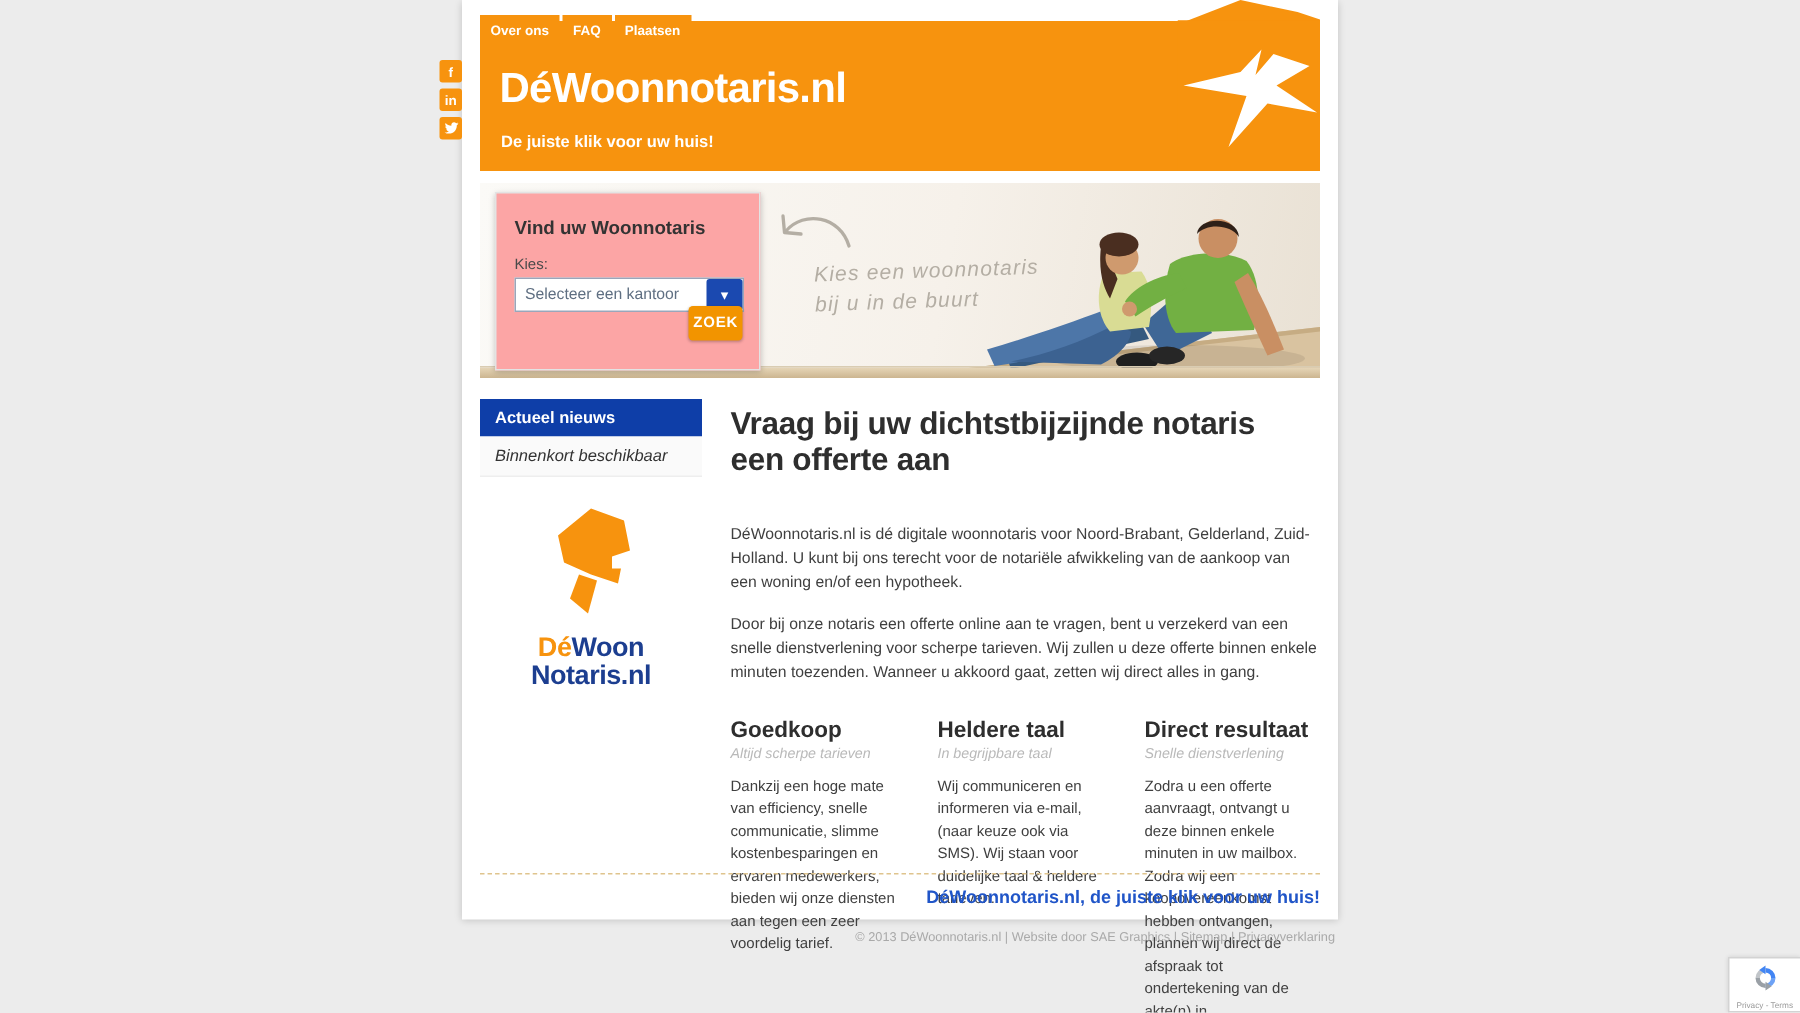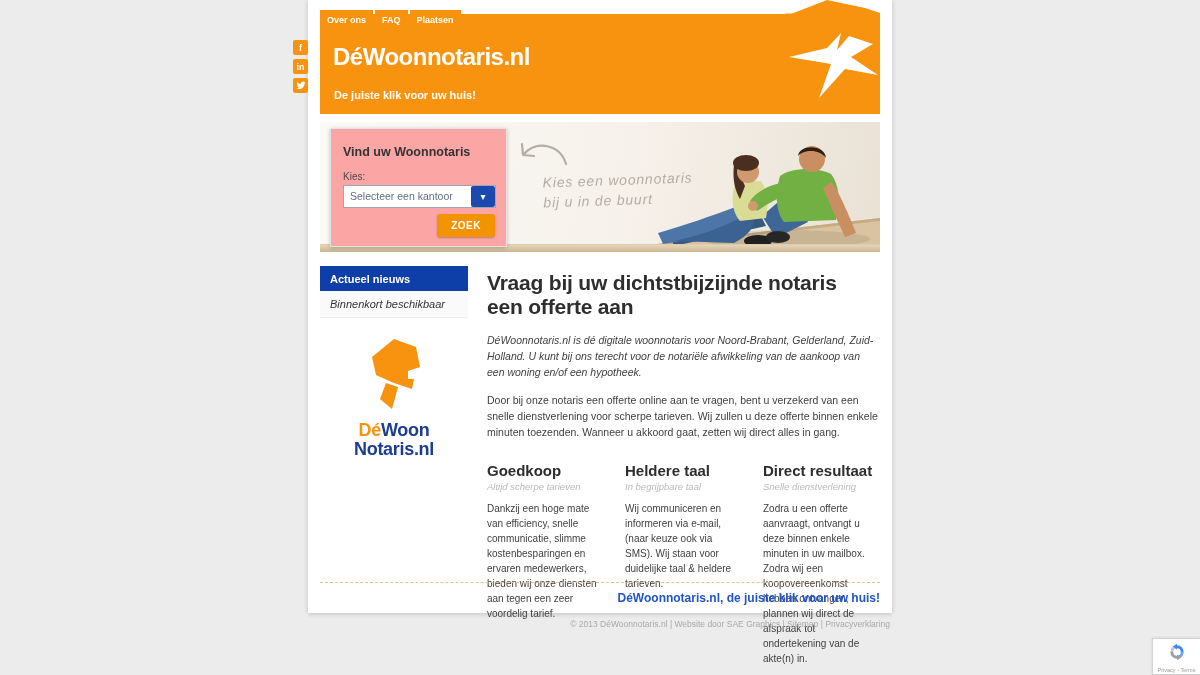--- a/index.html
+++ b/index.html
@@ -19,21 +19,21 @@
                    cursor:pointer; }
 
   
   .tabs { position:absolute; left:320px; top:10px; z-index:5; display:flex; }
   .tab { background:#F7930E; color:#fff; font-size:9px; font-weight:bold;
          padding:5px 7px 4px; margin-right:2px; cursor:pointer; white-space:nowrap; }
 
   
   .band { position:absolute; left:320px; top:14px; width:560px; height:100px;
           background:#F7930E; overflow:visible; }
-  .band .title { position:absolute; left:13px; top:29px; color:#fff; font-size:24px;
+  .band .title { position:absolute; left:13px; top:29px; color:#fff; font-size:28px;
                  font-weight:bold; letter-spacing:-0.5px; }
   .band .tagline { position:absolute; left:14px; top:75px; color:#fff;
                    font-size:11px; font-weight:bold; }
   .band-logo { position:absolute; right:0; top:-14px; width:95px; height:114px; }
 
   
   .banner { position:absolute; left:320px; top:122px; width:560px; height:130px;
             background:linear-gradient(100deg,#fbfaf7 0%,#f6f1ea 55%,#e9e1d4 100%);
             overflow:hidden; }
   .banner .floor { position:absolute; left:0; bottom:0; width:100%; height:8px;
@@ -51,43 +51,43 @@
   .finder .ftitle { position:absolute; left:12px; top:16px; font-size:12.5px;
                     font-weight:bold; color:#333; }
   .finder .flabel { position:absolute; left:12px; top:42px; font-size:10px; color:#4a4a4a; }
   .fselect { position:absolute; left:12px; top:56px; width:153px; height:23px;
              border:1px solid #9aa6ba; background:#fff; display:flex; cursor:pointer; }
   .fselect .ph { flex:1; font-size:10.5px; color:#5f6f82; line-height:21px;
                  padding-left:6px; white-space:nowrap; overflow:hidden; }
   .fselect .dd { width:24px; background:#1B49B0; color:#fff; display:flex;
                  align-items:center; justify-content:center; font-size:10px;
                  border-radius:2px; }
-  .zoek { position:absolute; right:11px; bottom:9px; background:#F29400; color:#fff;
+  .zoek { position:absolute; right:11px; bottom:19px; background:#F29400; color:#fff;
           font-size:10px; font-weight:bold; letter-spacing:.5px; border:none;
-          padding:6px 14px; border-radius:3px; cursor:pointer;
+          padding:6px 3px; border-radius:3px; cursor:pointer;
           box-shadow:0 1px 2px rgba(0,0,0,.25); }
 
   
   .news { position:absolute; left:320px; top:266px; width:148px; }
   .news-head { background:#0E3EA8; color:#fff; font-size:11px; font-weight:bold;
                padding:7px 10px 6px; }
   .news-item { background:#fafafa; color:#333; font-size:11px; font-style:italic;
                padding:7px 10px; border-bottom:1px solid #eee; cursor:pointer; }
 
   .side-logo { position:absolute; left:320px; top:337px; width:148px; text-align:center;
                cursor:pointer; }
   .side-logo .txt { font-size:18px; font-weight:bold; line-height:19px;
                     color:#1C3E90; letter-spacing:-0.3px; }
   .side-logo .txt .or { color:#F7930E; }
 
   
   .main { position:absolute; left:487px; top:271px; width:393px; }
   .h1 { font-size:21px; font-weight:bold; color:#2e2e2e; line-height:24px;
         letter-spacing:-0.2px; }
-  .p-italic { margin-top:13px; font-size:10.5px; font-style:italic; color:#3f3f3f;
+  .p-italic { margin-top:29px; font-size:10.5px; color:#3f3f3f;
               line-height:16px; }
   .p-reg { margin-top:12px; font-size:10.5px; color:#3f3f3f; line-height:16px; }
   .cols { margin-top:22px; display:grid; grid-template-columns:repeat(3,1fr);
           column-gap:21px; }
   .col h3 { font-size:15px; font-weight:bold; color:#2e2e2e; }
   .col .sub { font-size:9.5px; font-style:italic; color:#b9b9b9; margin:2px 0 9px; }
   .col .body { font-size:10px; color:#3f3f3f; line-height:15px; }
 
   .dashline { position:absolute; left:320px; top:582px; width:560px;
               border-top:1px dashed #dfc48d; }

